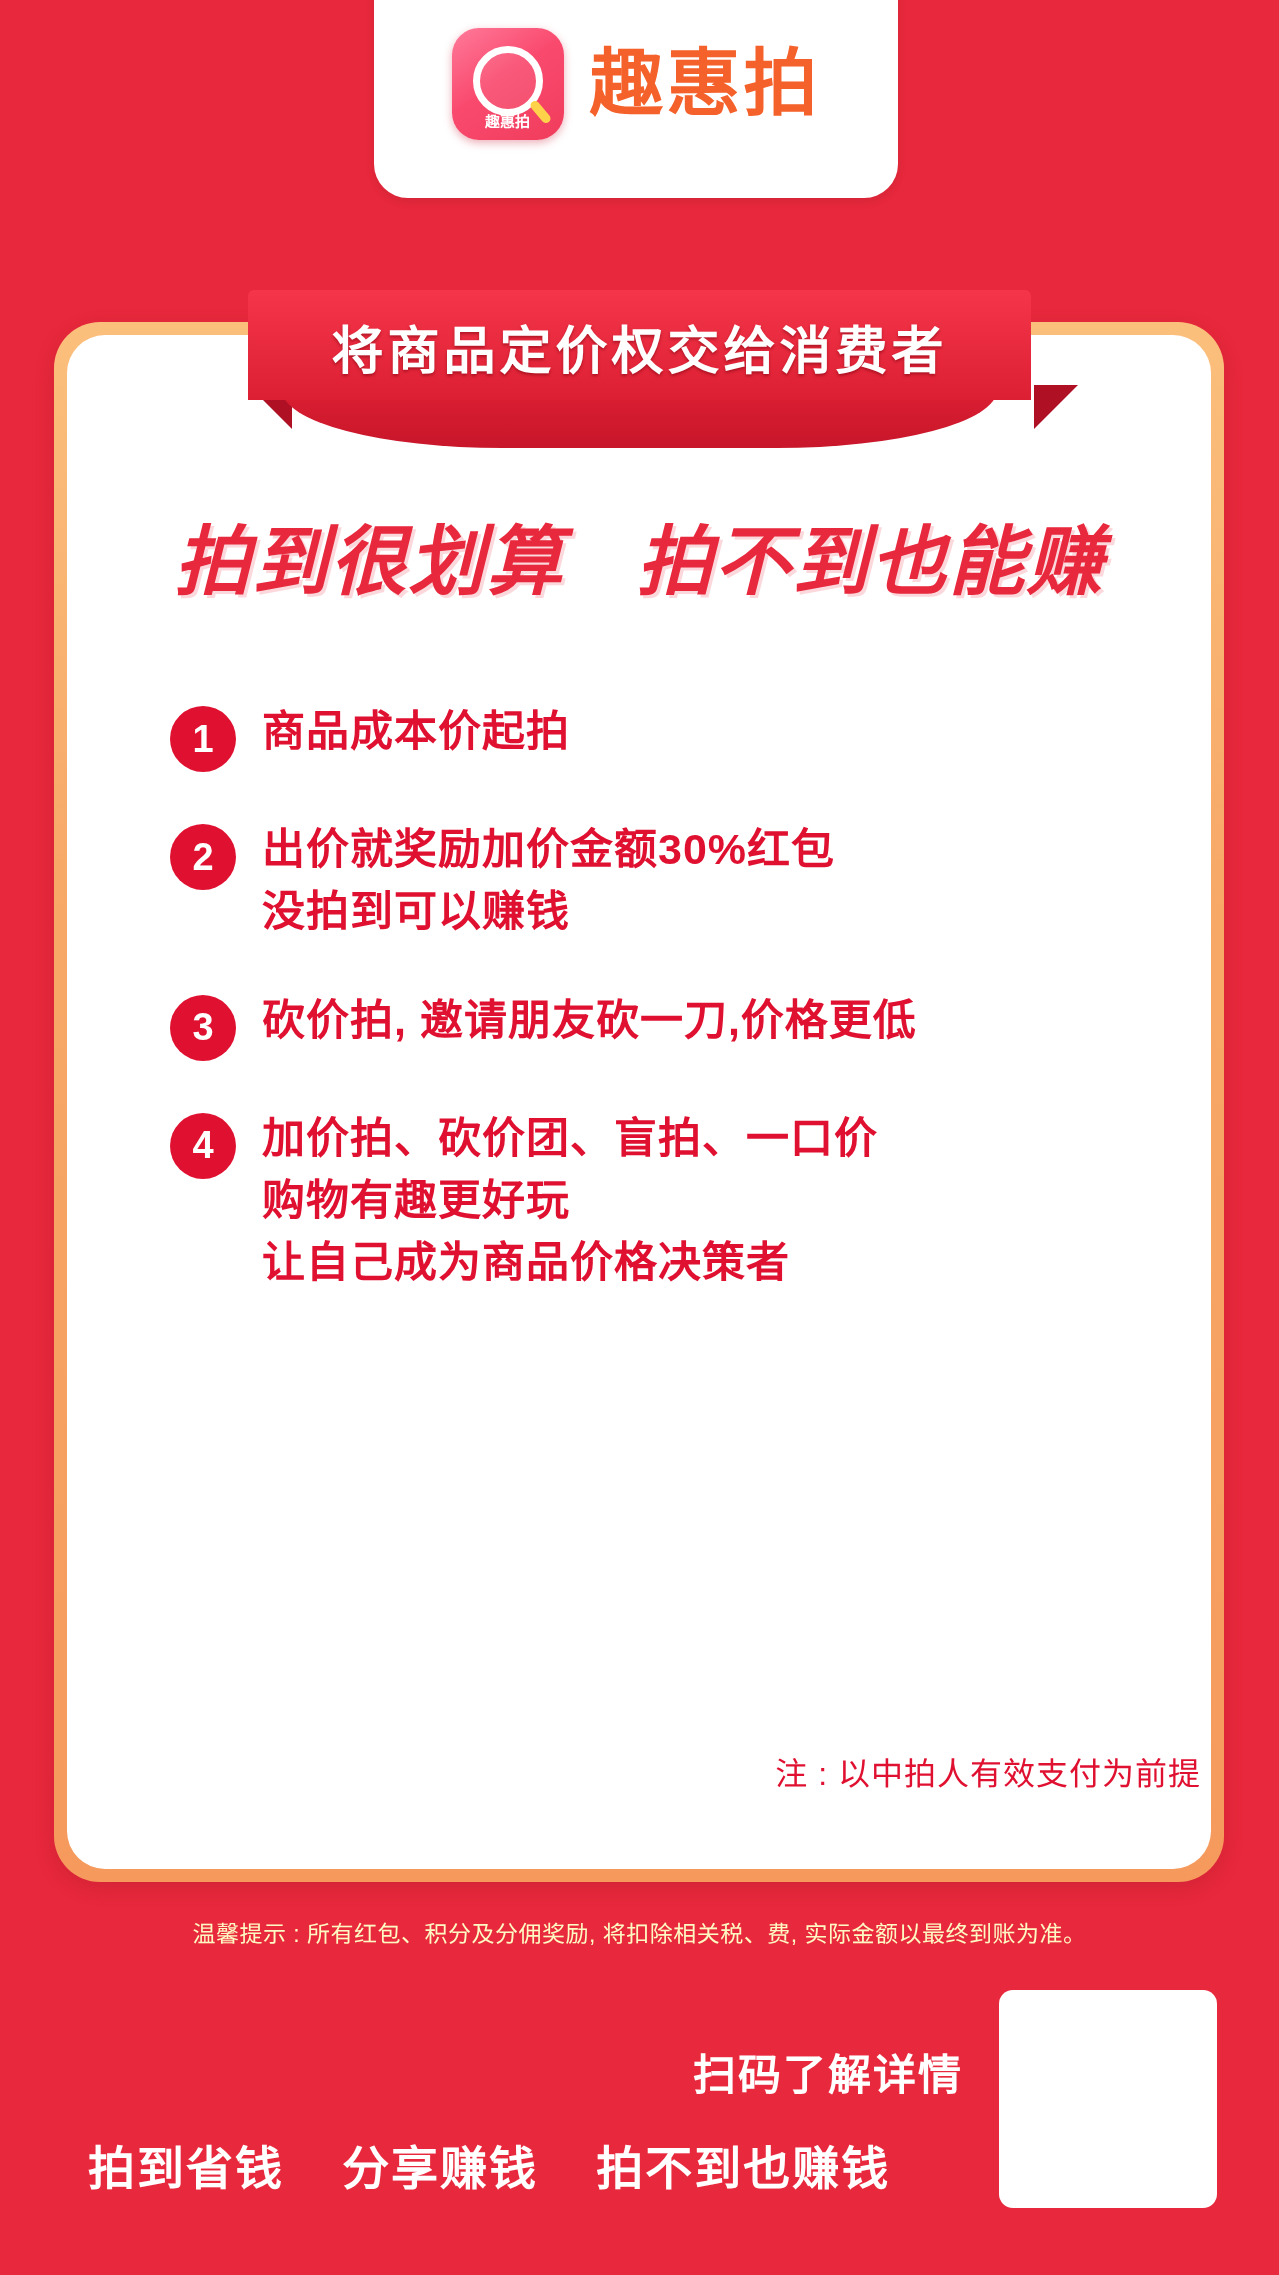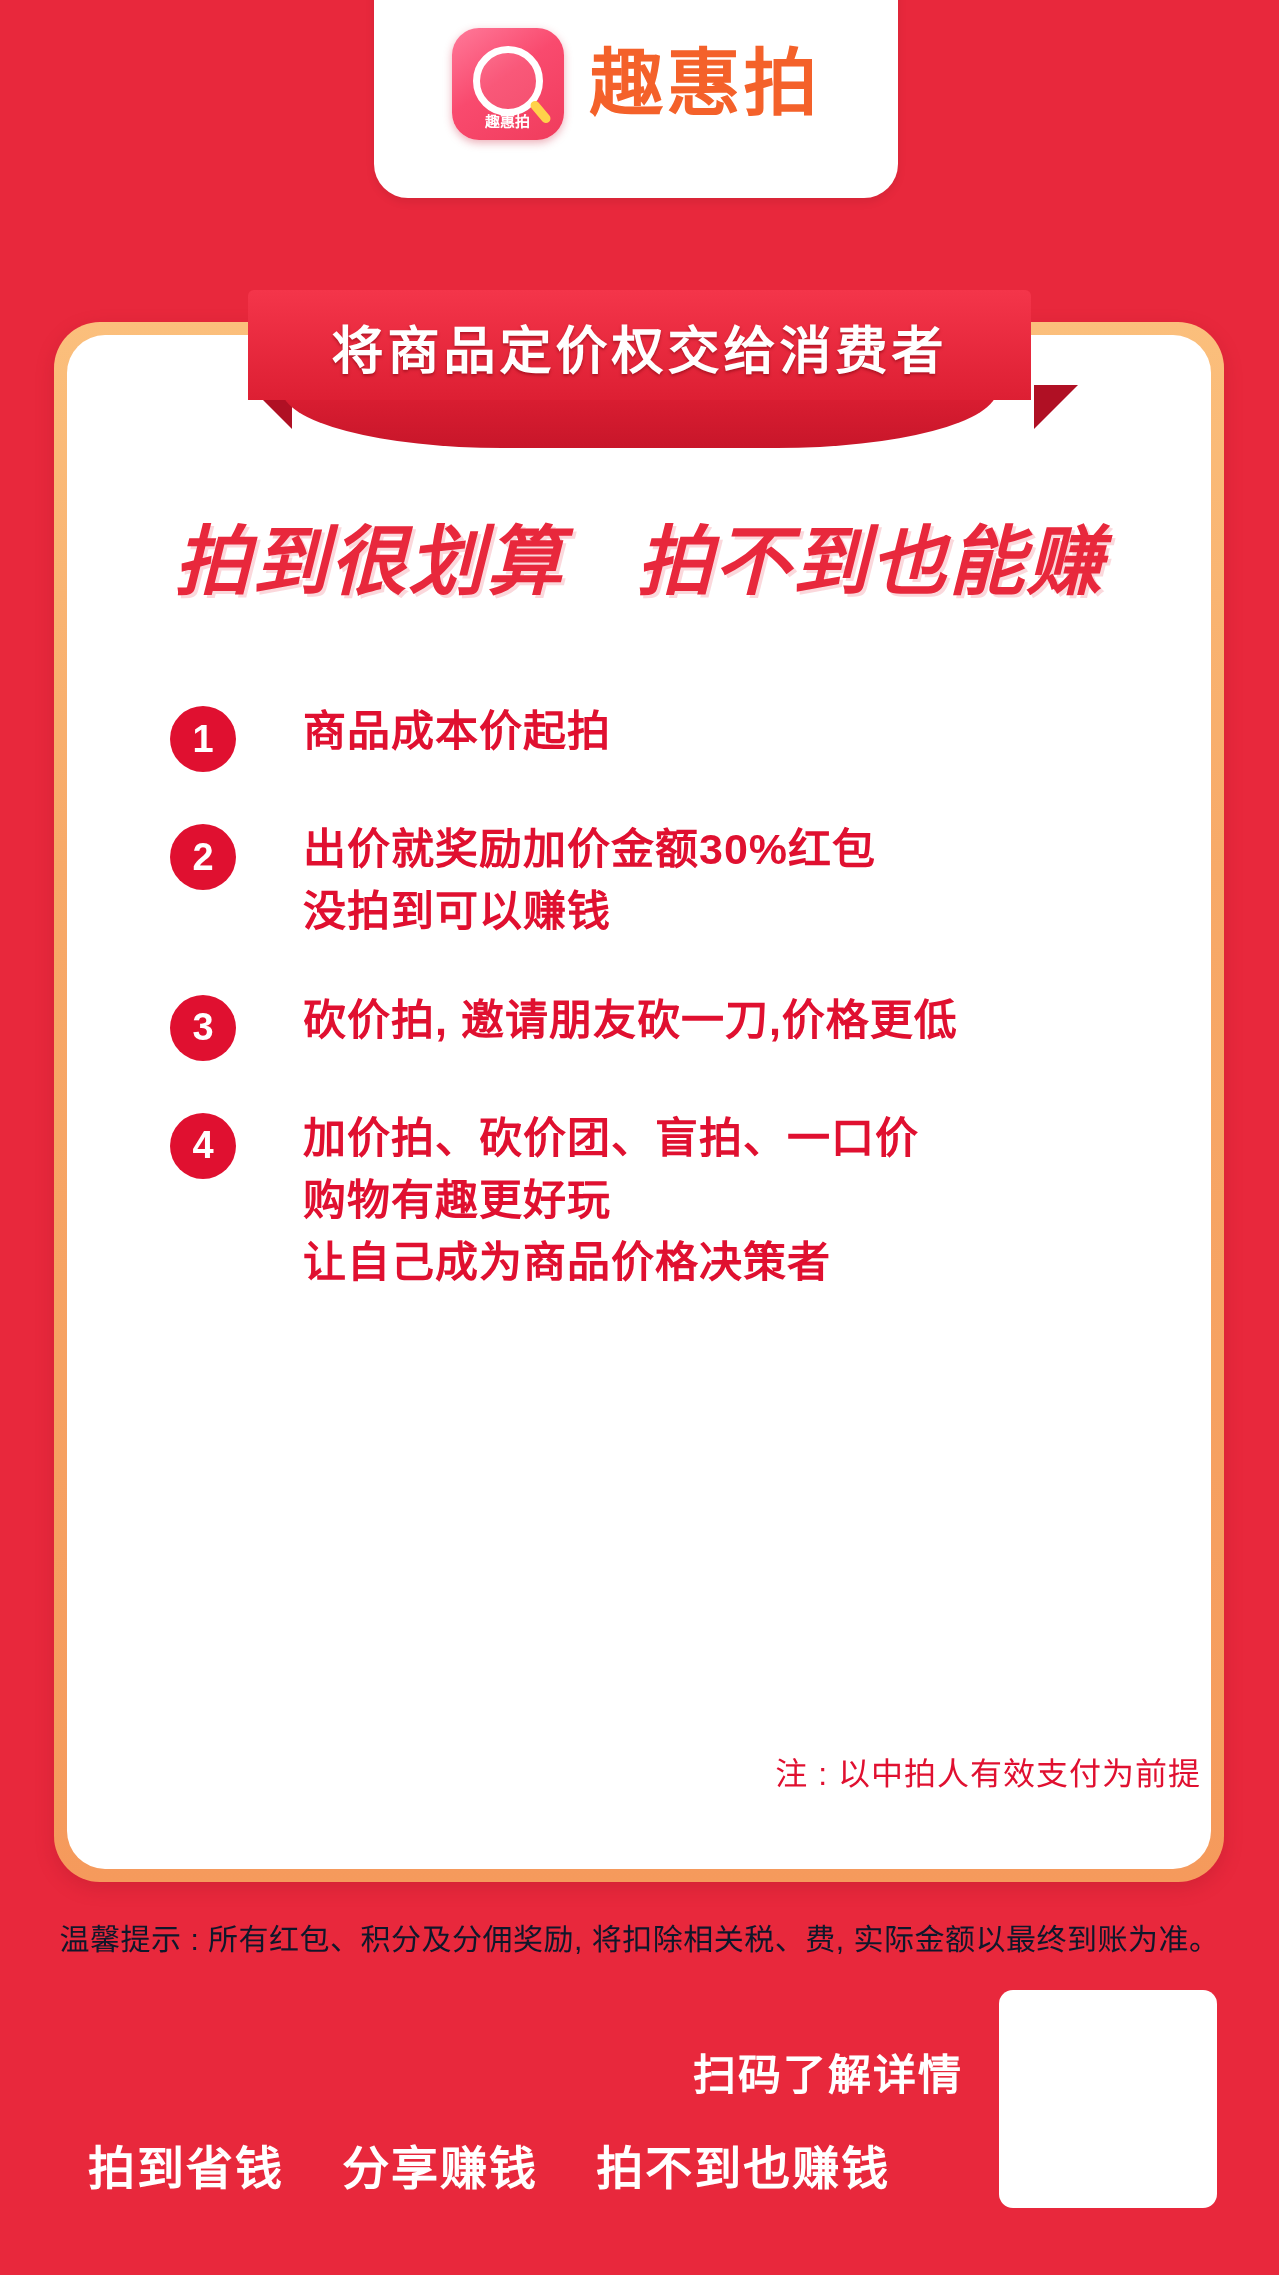--- a/index.html
+++ b/index.html
@@ -215,42 +215,41 @@
     display: flex;
     flex-direction: column;
   }
   .lines .line {
     font-size: 43px;
     font-weight: bold;
     color: #e01030;
     line-height: 1.45;
     letter-spacing: 1px;
     white-space: nowrap;
-    margin-left: 41px;
   }
 
   
   .panel-note {
     position: absolute;
     right: 78px;
     top: 1748px;
     font-size: 32px;
     color: #e01030;
     letter-spacing: 1px;
   }
 
   
   .tip {
     position: absolute;
     left: 0;
     top: 1915px;
     width: 1279px;
     text-align: center;
-    font-size: 30px;
-    color: #0f172a;
+    font-size: 23px;
+    color: #fef9c3;
     letter-spacing: 0.5px;
   }
 
   
   .qr-box {
     position: absolute;
     right: 62px;
     top: 1990px;
     width: 218px;
     height: 218px;

